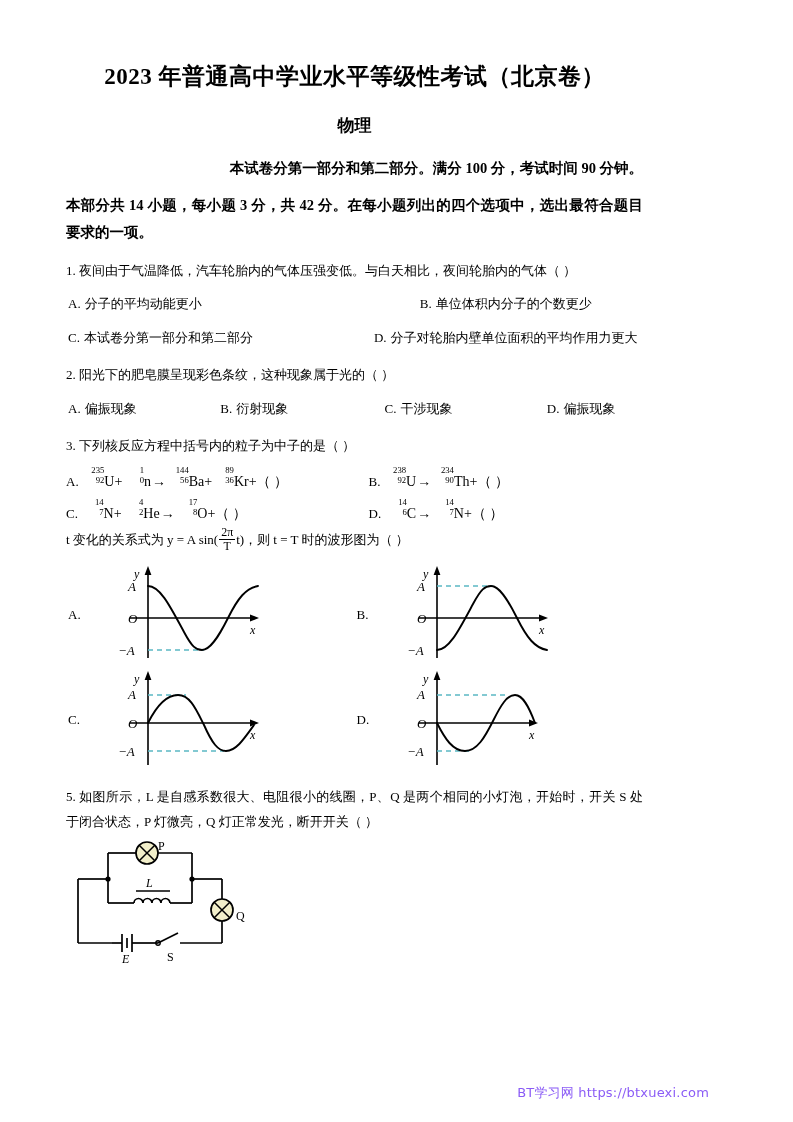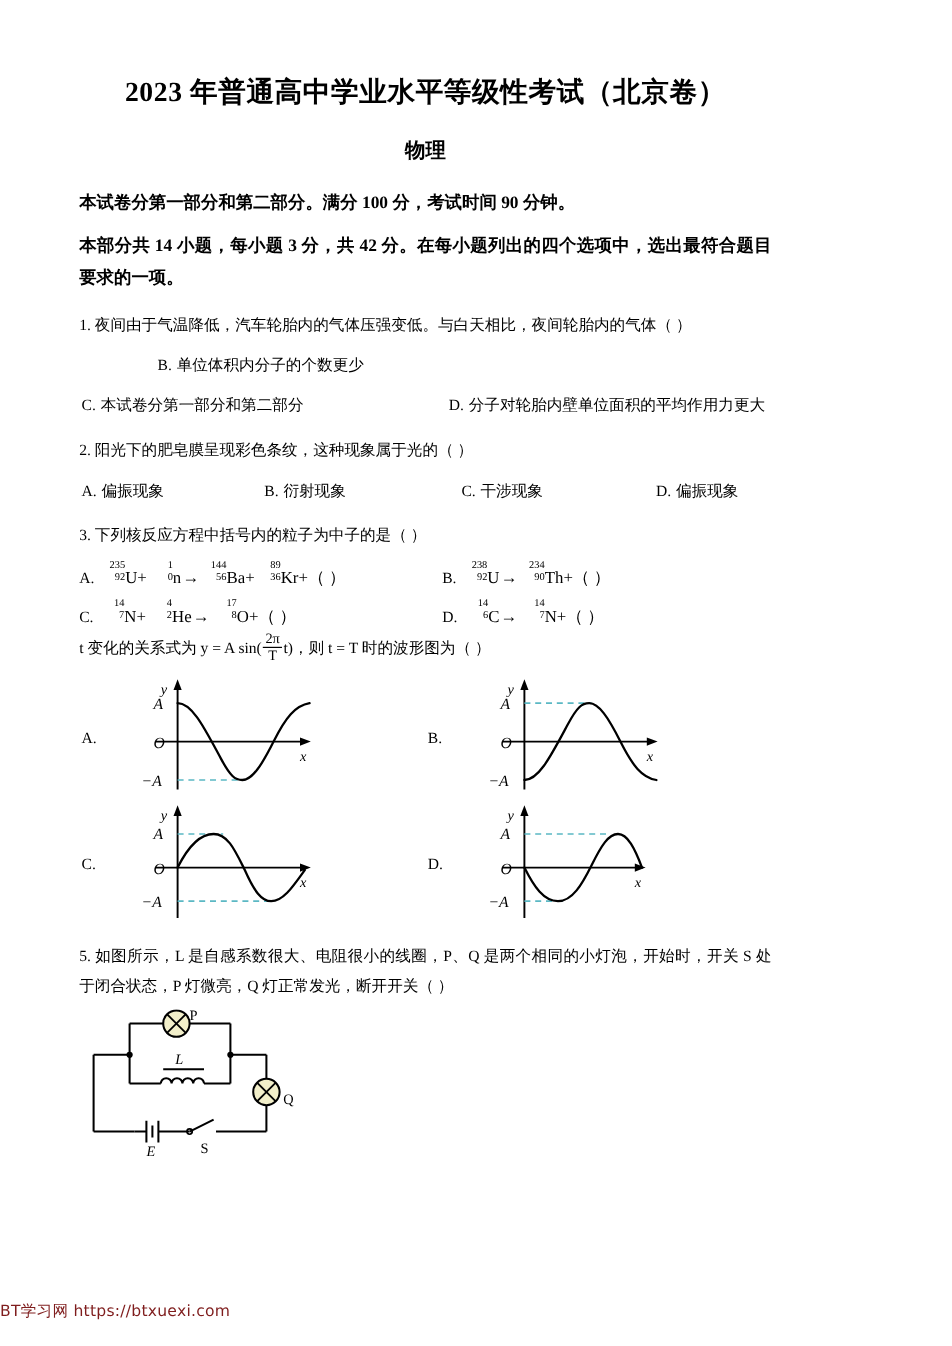--- a/index.html
+++ b/index.html
@@ -34,21 +34,21 @@
     line-height: 1.3;
   }
   .doc-subject {
     text-align: center;
     font-size: 17px;
     font-weight: bold;
     margin: 0;
     padding-top: 22px;
   }
   .doc-note {
-    text-align: left;
+    text-align: right;
     font-size: 14.5px;
     font-weight: bold;
     margin: 0;
     padding-top: 22px;
   }
   .section-title {
     text-align: center;
     font-size: 14.5px;
     font-weight: bold;
     margin: 0;
@@ -173,41 +173,44 @@
     padding-top: 6px;
     padding-left: 4px;
   }
 
   
   .footer {
     position: absolute;
     left: 0;
     right: 0;
     bottom: 20px;
-    text-align: left;
+    text-align: right;
     font-family: "DejaVu Sans", "Liberation Sans", sans-serif;
     font-size: 13px;
-    color: #7f1d1d;
+    color: #8b5cf6;
     letter-spacing: 0.2px;
   }
 </style>
 </head>
 <body>
 
 <div class="page">
 
   <h1 class="doc-title">2023 年普通高中学业水平等级性考试（北京卷）</h1>
   <h2 class="doc-subject">物理</h2>
   <p class="doc-note">本试卷分第一部分和第二部分。满分 100 分，考试时间 90 分钟。</p>
 
   <p class="section-instruction">本部分共 14 小题，每小题 3 分，共 42 分。在每小题列出的四个选项中，选出最符合题目要求的一项。</p>
 
   <div>
     <p class="question">1. 夜间由于气温降低，汽车轮胎内的气体压强变低。与白天相比，夜间轮胎内的气体（    ）</p>
     <div class="options-2col">
+      <div class="opt">
+        <span class="opt-letter">A.</span><span>分子的平均动能更小</span>
+      </div>
       <div class="opt">
         <span class="opt-letter">B.</span><span>单位体积内分子的个数更少</span>
       </div>
     </div>
     <div class="options-2col">
       <div class="opt">
         <span class="opt-letter">C.</span><span>本试卷分第一部分和第二部分</span>
       </div>
       <div class="opt">
         <span class="opt-letter">D.</span><span>分子对轮胎内壁单位面积的平均作用力更大</span>

